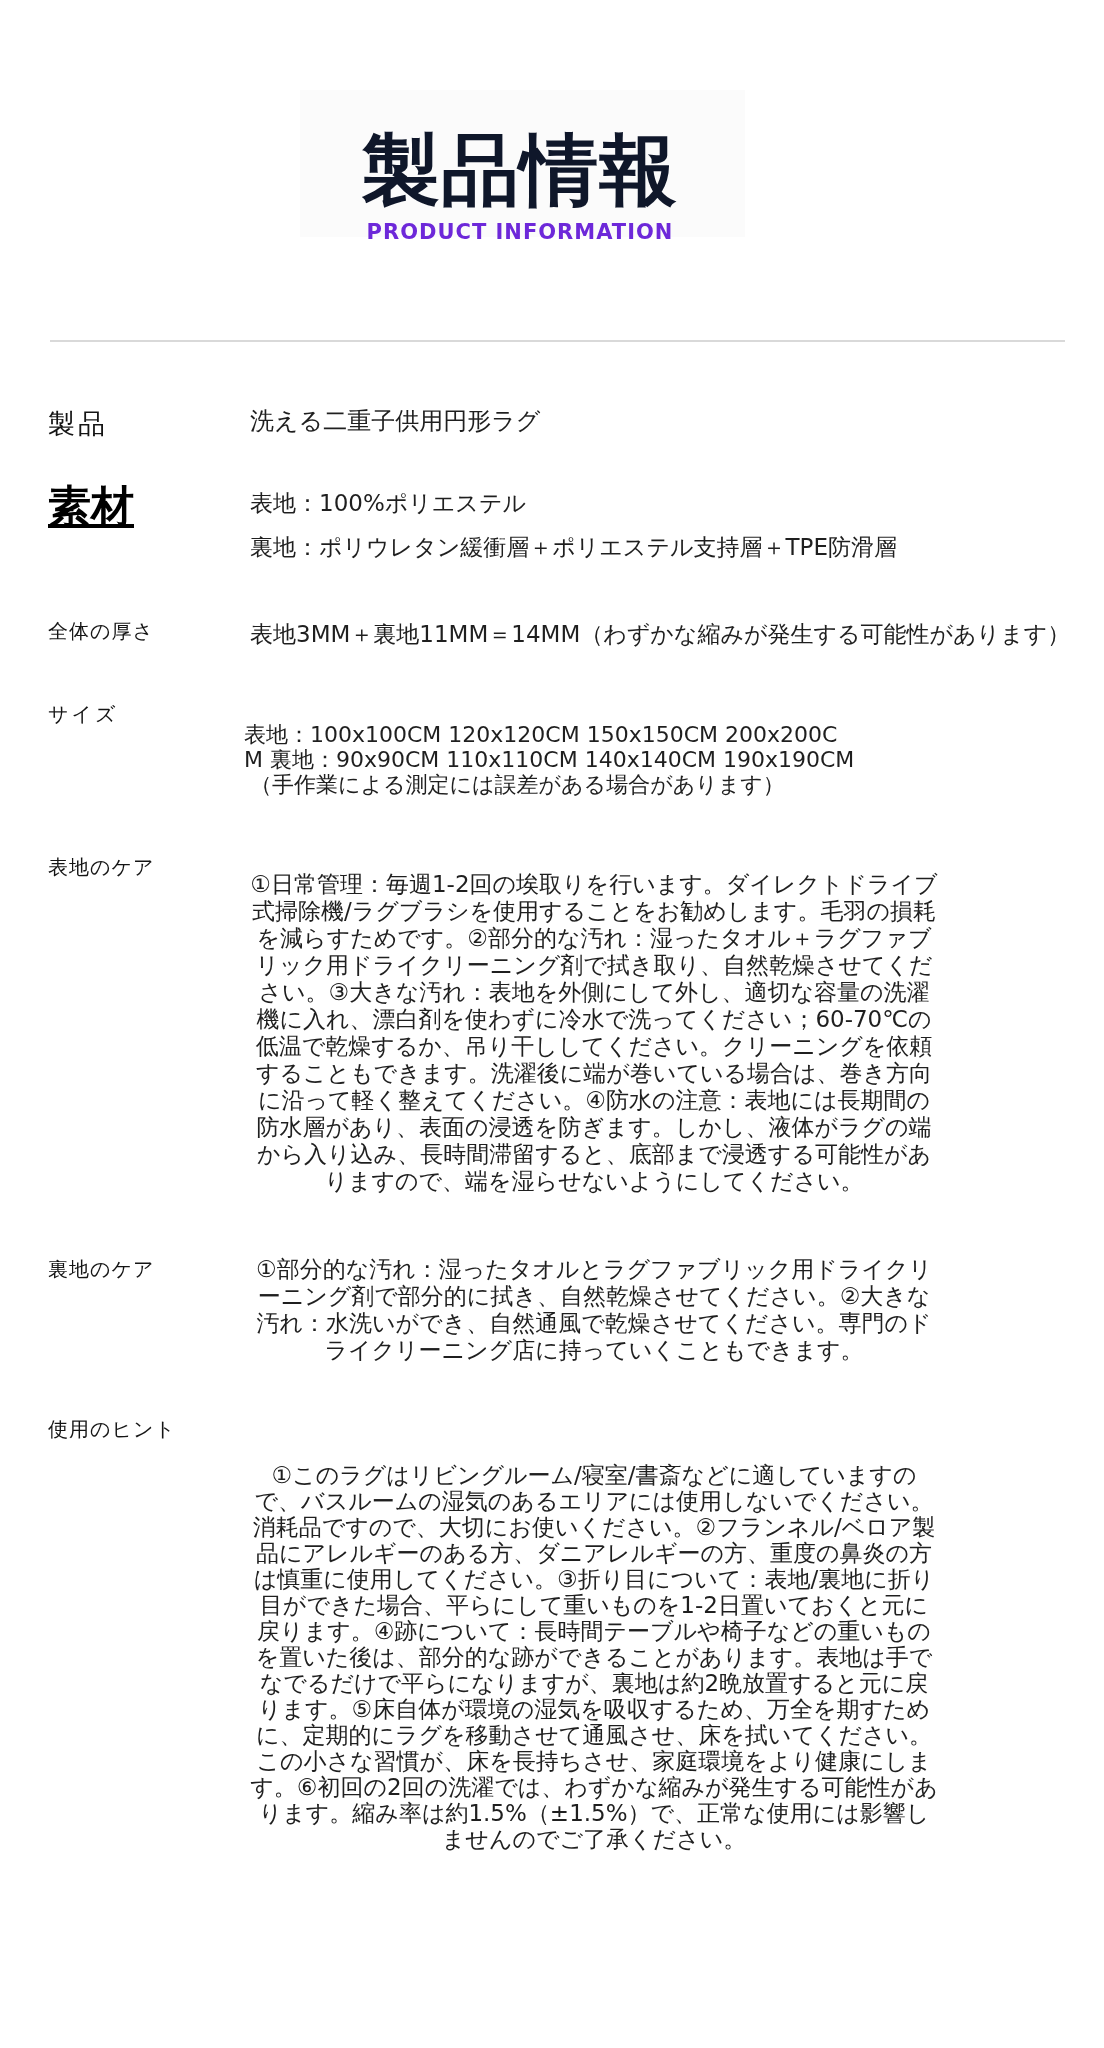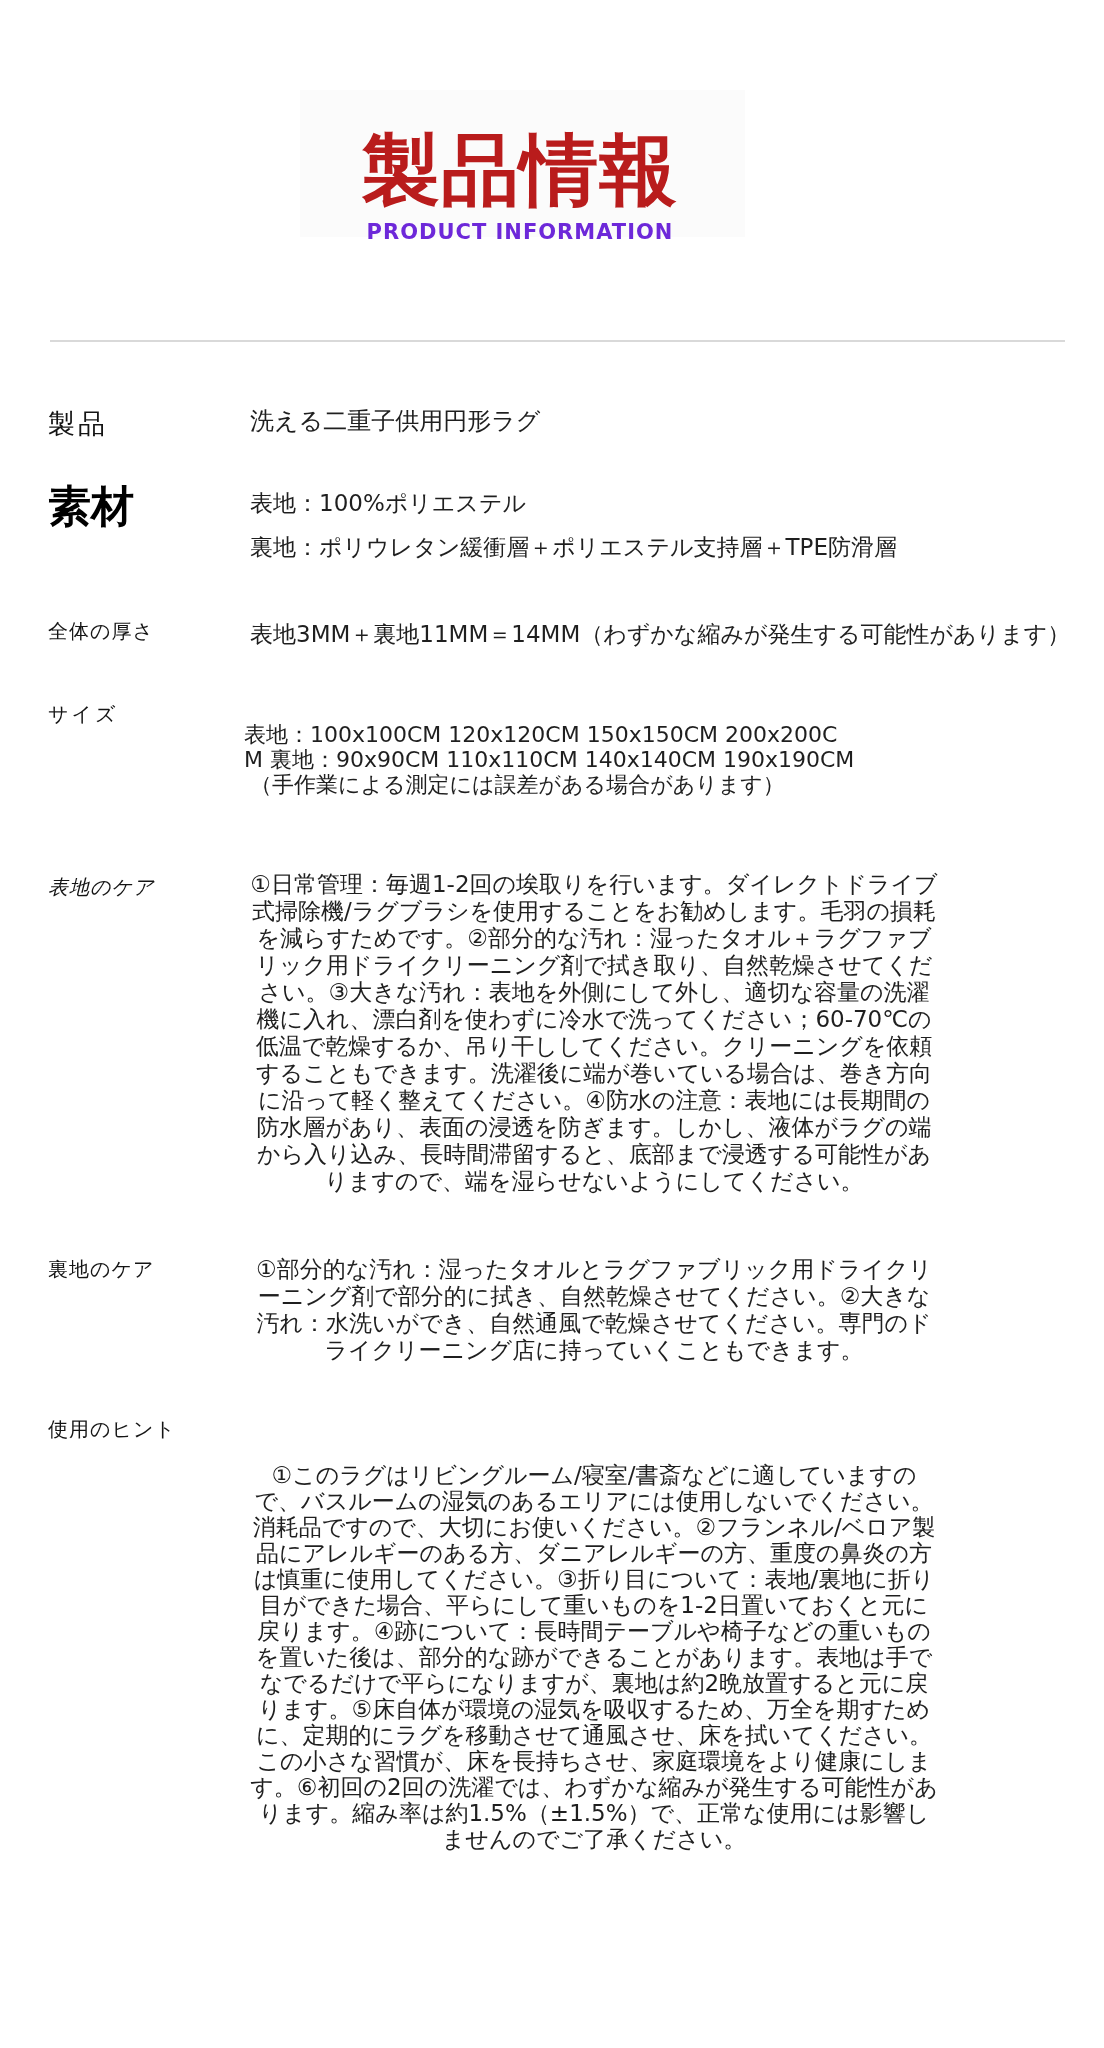--- a/index.html
+++ b/index.html
@@ -25,21 +25,21 @@
   }
   .header-block {
     left: 240px; top: 130px;
     width: 560px;
     text-align: center;
   }
   .page-title {
     font-size: 78px;
     line-height: 1.05;
     font-weight: 900;
-    color: #b91c1c;
+    color: #0f172a;
     letter-spacing: 1px;
     white-space: nowrap;
   }
   .page-subtitle {
     margin-top: 8px;
     font-size: 21px;
     font-weight: 700;
     letter-spacing: 1px;
     color: #6d28d9;
     white-space: nowrap;
@@ -99,35 +99,35 @@
   <div class="abs header-block">
     <div class="page-title">製品情報</div>
     <div class="page-subtitle">PRODUCT INFORMATION</div>
   </div>
 
   <div class="abs divider"></div>
 
   <div class="abs sec-label small" style="top:406px;text-align:right;">製品</div>
   <div class="abs sec-value" style="top:408px; font-size:24px;">洗える二重子供用円形ラグ</div>
 
-  <div class="abs sec-label big" style="top:478px;">素材</div>
+  <div class="abs sec-label big" style="top:478px;text-decoration:underline;">素材</div>
   <div class="abs sec-value" style="top:490px;">表地：100%ポリエステル</div>
   <div class="abs sec-value" style="top:534px;">裏地：ポリウレタン緩衝層＋ポリエステル支持層＋TPE防滑層</div>
 
   <div class="abs sec-label" style="top:618px;">全体の厚さ</div>
   <div class="abs sec-value" style="top:621px; font-size:23px;">表地3MM＋裏地11MM＝14MM（わずかな縮みが発生する可能性があります）</div>
 
   <div class="abs sec-label" style="top:701px; letter-spacing:3px;">サイズ</div>
   <div class="abs size-block" style="top:722px;">
     <div class="size-line1">表地：100x100CM 120x120CM 150x150CM 200x200C</div>
     <div class="size-line2">M 裏地：90x90CM 110x110CM 140x140CM 190x190CM</div>
     <div class="size-line3">（手作業による測定には誤差がある場合があります）</div>
   </div>
 
-  <div class="abs sec-label" style="top:874px;font-style:italic;">表地のケア</div>
+  <div class="abs sec-label" style="top:854px;">表地のケア</div>
   <div class="abs sec-para" style="top:871px;">①日常管理：毎週1-2回の埃取りを行います。ダイレクトドライブ式掃除機/ラグブラシを使用することをお勧めします。毛羽の損耗を減らすためです。②部分的な汚れ：湿ったタオル＋ラグファブリック用ドライクリーニング剤で拭き取り、自然乾燥させてください。③大きな汚れ：表地を外側にして外し、適切な容量の洗濯機に入れ、漂白剤を使わずに冷水で洗ってください；60-70℃の低温で乾燥するか、吊り干ししてください。クリーニングを依頼することもできます。洗濯後に端が巻いている場合は、巻き方向に沿って軽く整えてください。④防水の注意：表地には長期間の防水層があり、表面の浸透を防ぎます。しかし、液体がラグの端から入り込み、長時間滞留すると、底部まで浸透する可能性がありますので、端を湿らせないようにしてください。</div>
 
   <div class="abs sec-label" style="top:1256px;">裏地のケア</div>
   <div class="abs sec-para" style="top:1256px;">①部分的な汚れ：湿ったタオルとラグファブリック用ドライクリーニング剤で部分的に拭き、自然乾燥させてください。②大きな汚れ：水洗いができ、自然通風で乾燥させてください。専門のドライクリーニング店に持っていくこともできます。</div>
 
   <div class="abs sec-label" style="top:1416px;">使用のヒント</div>
   <div class="abs sec-para" style="top:1462px; line-height:26px;">①このラグはリビングルーム/寝室/書斎などに適していますので、バスルームの湿気のあるエリアには使用しないでください。消耗品ですので、大切にお使いください。②フランネル/ベロア製品にアレルギーのある方、ダニアレルギーの方、重度の鼻炎の方は慎重に使用してください。③折り目について：表地/裏地に折り目ができた場合、平らにして重いものを1-2日置いておくと元に戻ります。④跡について：長時間テーブルや椅子などの重いものを置いた後は、部分的な跡ができることがあります。表地は手でなでるだけで平らになりますが、裏地は約2晩放置すると元に戻ります。⑤床自体が環境の湿気を吸収するため、万全を期すために、定期的にラグを移動させて通風させ、床を拭いてください。この小さな習慣が、床を長持ちさせ、家庭環境をより健康にします。⑥初回の2回の洗濯では、わずかな縮みが発生する可能性があります。縮み率は約1.5%（±1.5%）で、正常な使用には影響しませんのでご了承ください。</div>
 
 </div>
 

